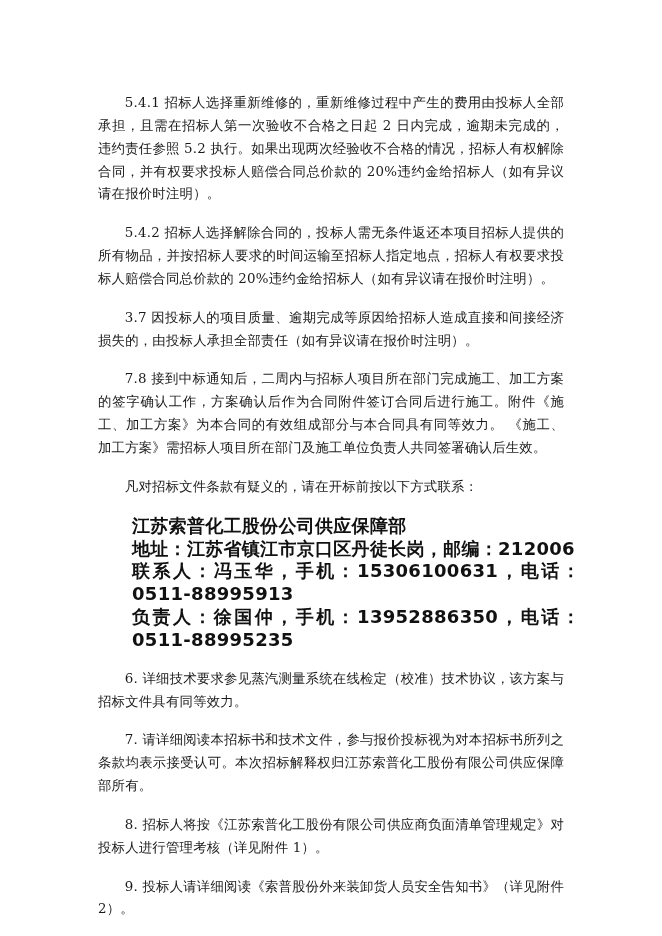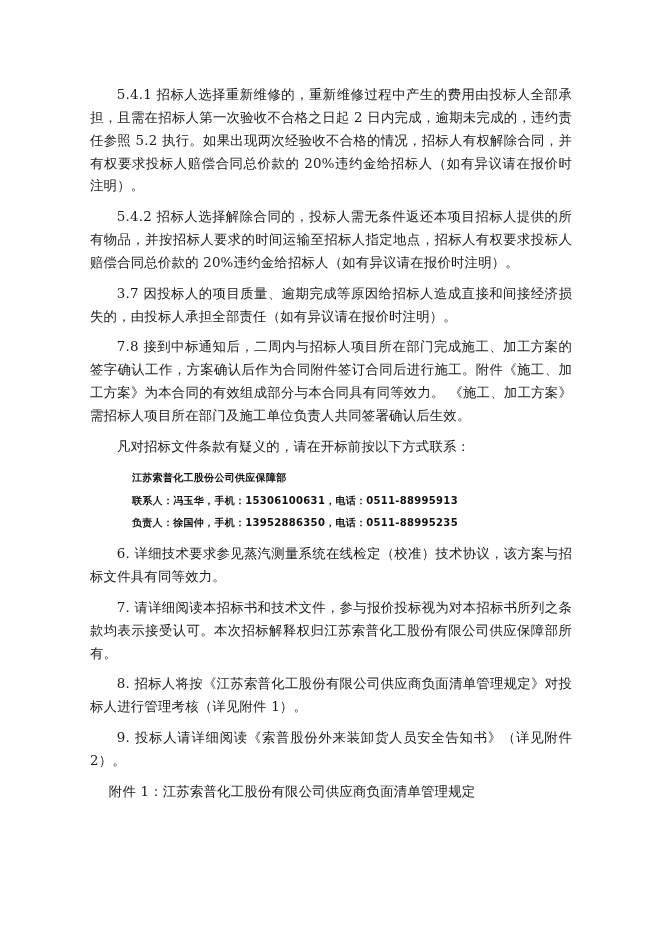--- a/index.html
+++ b/index.html
@@ -9,44 +9,45 @@
     left: 82px;
     top: 76px;
     width: 498px;
     font-family: "DejaVu Serif", "Liberation Serif", serif;
     font-size: 13.4px;
     line-height: 22.85px;
     color: #1a1a1a;
     text-align: justify;
     letter-spacing: 0.2px;
   }
-  .p { margin: 8px; text-indent: 2em; }
+  .p { margin: 16px; text-indent: 2em; }
   .contact {
     margin: 0;
     padding-left: 50px;
     font-family: "DejaVu Sans", "Liberation Sans", sans-serif;
     font-weight: bold;
-    font-size: 10px;
+    font-size: 18px;
     color: #111111;
     letter-spacing: 0.3px;
   }
   .attach { margin: 0; padding-left: 2em; text-indent: 0; }
 </style>
 </head>
 <body>
 
 <div class="page">
   <p class="p">5.4.1 招标人选择重新维修的，重新维修过程中产生的费用由投标人全部承担，且需在招标人第一次验收不合格之日起 2 日内完成，逾期未完成的，违约责任参照 5.2 执行。如果出现两次经验收不合格的情况，招标人有权解除合同，并有权要求投标人赔偿合同总价款的 20%违约金给招标人（如有异议请在报价时注明）。</p>
   <p class="p">5.4.2 招标人选择解除合同的，投标人需无条件返还本项目招标人提供的所有物品，并按招标人要求的时间运输至招标人指定地点，招标人有权要求投标人赔偿合同总价款的 20%违约金给招标人（如有异议请在报价时注明）。</p>
   <p class="p">3.7 因投标人的项目质量、逾期完成等原因给招标人造成直接和间接经济损失的，由投标人承担全部责任（如有异议请在报价时注明）。</p>
   <p class="p">7.8 接到中标通知后，二周内与招标人项目所在部门完成施工、加工方案的签字确认工作，方案确认后作为合同附件签订合同后进行施工。附件《施工、加工方案》为本合同的有效组成部分与本合同具有同等效力。 《施工、加工方案》需招标人项目所在部门及施工单位负责人共同签署确认后生效。</p>
   <p class="p">凡对招标文件条款有疑义的，请在开标前按以下方式联系：</p>
 
   <div>
     <p class="contact">江苏索普化工股份公司供应保障部</p>
+    <p class="contact">地址：江苏省镇江市京口区丹徒长岗，邮编：212006</p>
     <p class="contact">联系人：冯玉华，手机：15306100631，电话：0511-88995913</p>
     <p class="contact">负责人：徐国仲，手机：13952886350，电话：0511-88995235</p>
   </div>
 
   <p class="p">6. 详细技术要求参见蒸汽测量系统在线检定（校准）技术协议，该方案与招标文件具有同等效力。</p>
   <p class="p">7. 请详细阅读本招标书和技术文件，参与报价投标视为对本招标书所列之条款均表示接受认可。本次招标解释权归江苏索普化工股份有限公司供应保障部所有。</p>
   <p class="p">8. 招标人将按《江苏索普化工股份有限公司供应商负面清单管理规定》对投标人进行管理考核（详见附件 1）。</p>
   <p class="p">9. 投标人请详细阅读《索普股份外来装卸货人员安全告知书》（详见附件 2）。</p>
 
   <p class="attach">附件 1：江苏索普化工股份有限公司供应商负面清单管理规定</p>

